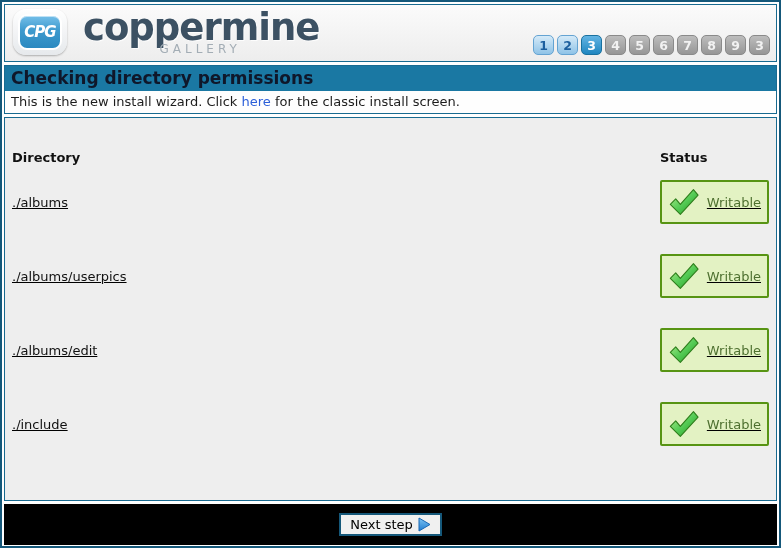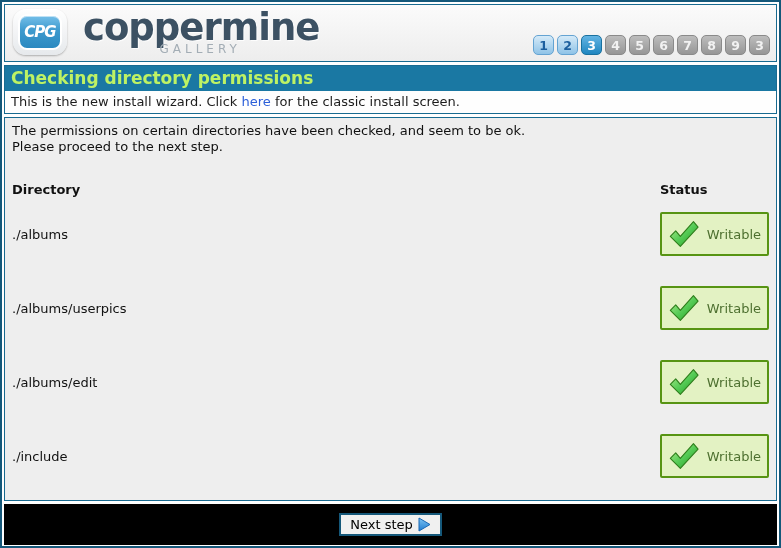--- a/index.html
+++ b/index.html
@@ -45,39 +45,40 @@
     width:21px;height:20px;border-radius:5px;box-sizing:border-box;
     display:flex;align-items:center;justify-content:center;
     font-size:12.5px;font-weight:bold;
   }
   .step.done{background:linear-gradient(#d5eaf8,#8fc3e7);border:1px solid #64a3d2;color:#1c5f9e;}
   .step.active{background:linear-gradient(#62b4e3,#1f86c0);border:1px solid #19719f;color:#fff;}
   .step.pending{background:linear-gradient(#bdbdbd,#969696);border:1px solid #8a8a8a;color:#f2f2f2;}
   
   .title-box{flex:0 0 auto;border:1px solid #186a90;}
   .title-bar{
-    background:#1a78a3;color:#bef264;font-size:17px;font-weight:bold;
+    background:#1a78a3;color:#0f172a;font-size:17px;font-weight:bold;
     padding:2px 6px 3px 6px;
   }
   .notice{background:#fefefe;font-size:13px;color:#1c1c1c;padding:3px 6px 4px 6px;}
   .notice a{color:#2b5fd9;text-decoration:none;cursor:pointer;}
   
   .main-box{
     flex:1 1 auto;border:1px solid #186a90;background:#eeeeee;
     padding:5px 7px 0 7px;box-sizing:border-box;overflow:hidden;
   }
   .intro div{font-size:13px;line-height:16px;color:#111;}
   .table-header{
     display:flex;justify-content:space-between;align-items:center;
     margin-top:27px;font-weight:bold;font-size:13px;color:#111;
   }
   .table-header .col-status{width:109px;}
   .dir-row{
     display:flex;justify-content:space-between;align-items:center;
     height:74px;
+    text-decoration:underline;
   }
   .dir-name{font-size:13px;color:#111;}
   .status-badge{
     width:109px;height:44px;box-sizing:border-box;
     background:#e3f2c3;border:2px solid #579413;border-radius:2px;
     display:flex;align-items:center;gap:8px;padding:0 6px;
   }
   .status-badge .label{font-size:13px;color:#4e7030;}
   
   .footer{
@@ -134,24 +135,20 @@
         <div class="step pending">3</div>
       </div>
   </div>
 
   <div class="title-box">
     <div class="title-bar">Checking directory permissions</div>
     <div class="notice"><span>This is the new install wizard. Click </span><a href="#">here</a><span> for the classic install screen.</span></div>
   </div>
 
   <div class="main-box">
-    <div class="intro">
-      <div>The permissions on certain directories have been checked, and seem to be ok.</div>
-      <div>Please proceed to the next step.</div>
-    </div>
     <div class="table-header">
       <div class="col-dir">Directory</div>
       <div class="col-status">Status</div>
     </div>
     <div id="rows-container">
   <div class="dir-row">
     <div class="dir-name">./albums</div>
     <div class="status-badge">
       <svg width="36" height="30" viewBox="0 0 40 36">
         <path d="M3 21 L10 14 L16 21 L33 2 L39 9 L16 34 Z" fill="url(#ckgrad)" stroke="#2c7d1a" stroke-width="1.4" stroke-linejoin="round"></path>

